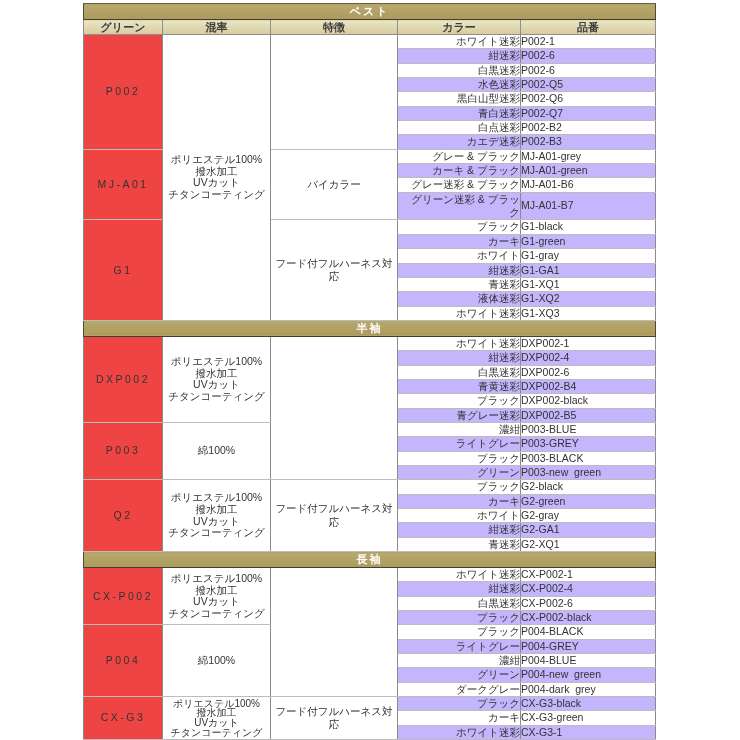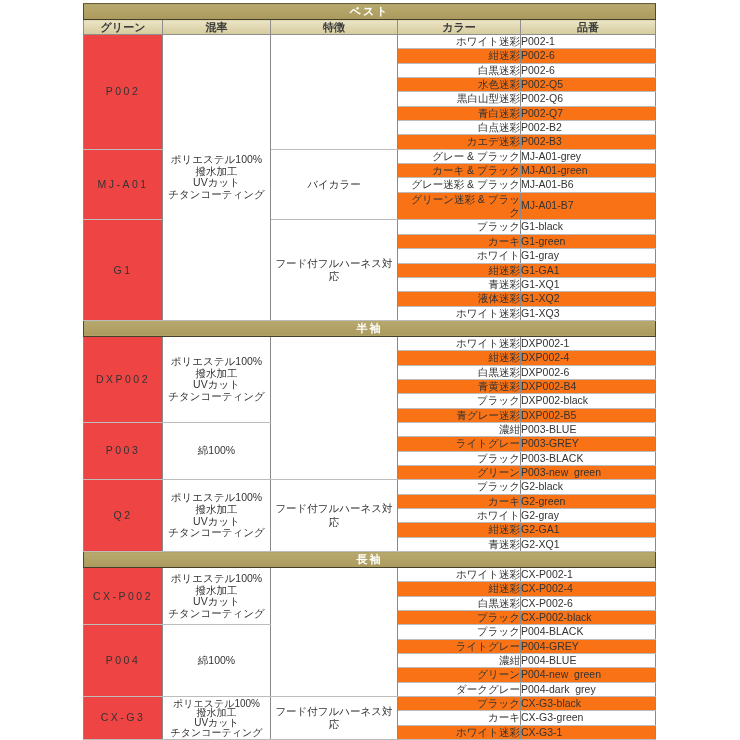--- a/index.html
+++ b/index.html
@@ -81,21 +81,21 @@
     padding-left: 5px;
     background: #ffffff;
     text-align: right;
   }
   td.code-cell {
     background: #ffffff;
     white-space: pre;
   }
   tr.alt td.color-cell,
   tr.alt td.code-cell {
-    background: #f97316;
+    background: #c4b5fd;
   }
 </style>
 </head>
 <body>
 
 <div class="page">
   <table class="product-table">
     <colgroup>
       <col style="width:79px">
       <col style="width:108px">

